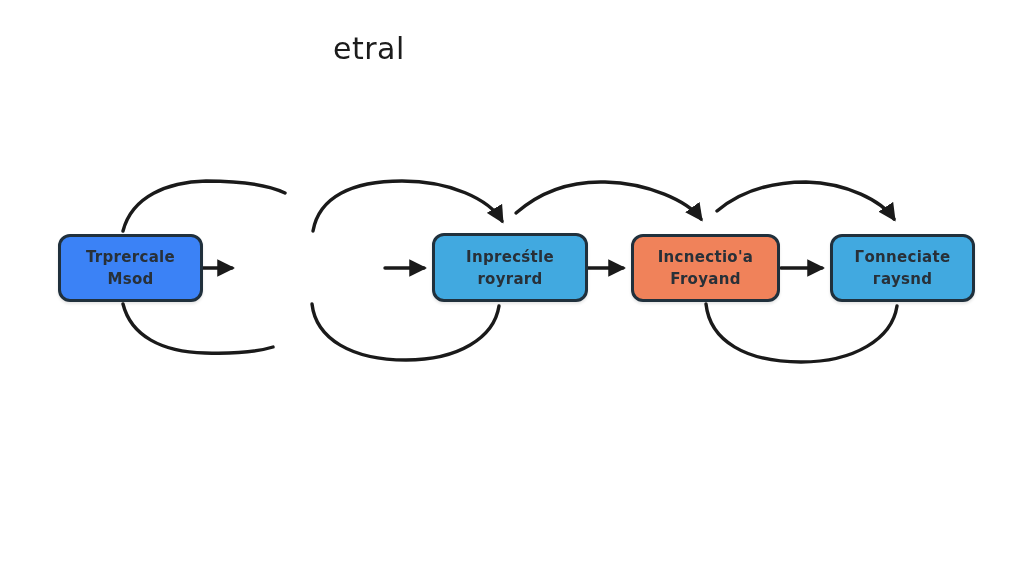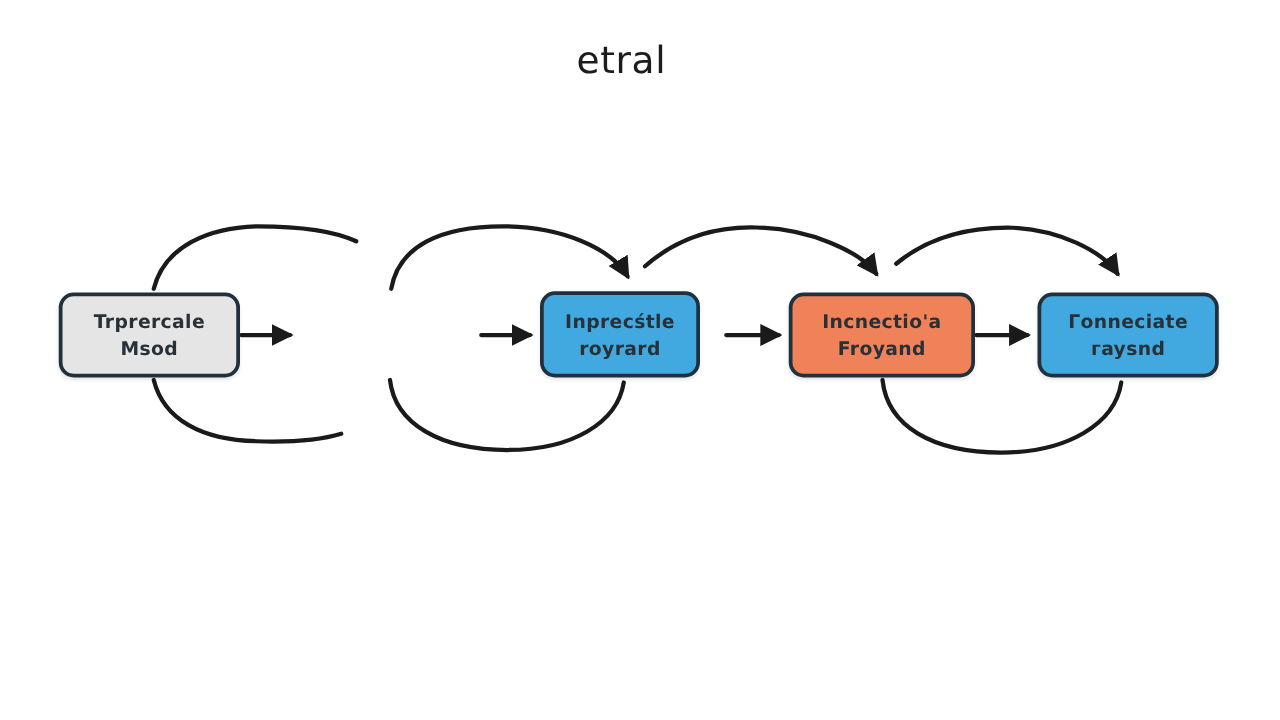--- a/index.html
+++ b/index.html
@@ -1,38 +1,38 @@
 <!DOCTYPE html>
 <html><head>
 <meta charset="utf-8">
 <style>
   html,body{margin:0;padding:0;background:#ffffff;}
   .canvas{
     position:relative;width:1024px;height:576px;background:#ffffff;
     font-family:"DejaVu Sans","Liberation Sans",sans-serif;overflow:hidden;
   }
   .title{
-    position:absolute;top:31px;left:333px;width:200px;text-align:right;
+    position:absolute;top:31px;left:333px;width:200px;text-align:left;
     font-size:30px;font-weight:500;color:#1c1c1c;letter-spacing:0.5px;
   }
   .connector-layer{position:absolute;top:0;left:0;width:1024px;height:576px;}
   .arc{fill:none;stroke:#1a1a1a;stroke-width:3.4;stroke-linecap:round;}
   .node{
     position:absolute;top:234px;height:68px;box-sizing:border-box;
     border:3px solid #20303c;border-radius:12px;
     display:flex;flex-direction:column;align-items:center;justify-content:center;
     box-shadow:0 2px 3px rgba(0,0,0,0.10);
   }
   .node .line{
     font-size:15px;line-height:22px;font-weight:600;color:#283038;
     letter-spacing:0.3px;text-align:center;
   }
   .n1{left:47px;width:145px;}
   .n2{left:240px;width:144px;}
-  .n3{left:432px;width:128px;top:233px;height:69px;}
+  .n3{left:432px;width:156px;top:233px;height:69px;}
   .n4{left:631px;width:149px;}
   .n5{left:830px;width:145px;}
 </style>
 </head>
 <body>
 
 <div class="canvas">
 
   <div class="title">etral</div>
 
@@ -51,21 +51,21 @@
     <path class="arc" d="M 123 304 C 131 336 162 352 205 353 C 236 354 260 351 273 347" stroke="#1a1a1a"></path>
     <path class="arc" d="M 312 304 C 316 339 352 360 406 360 C 458 360 494 338 499 306" stroke="#1a1a1a"></path>
     <path class="arc" d="M 706 304 C 710 341 746 362 801 362 C 854 362 892 339 897 306" stroke="#1a1a1a"></path>
 
     <path class="arc" marker-end="url(#ah)" d="M 193 268 L 232 268" stroke="#1a1a1a"></path>
     <path class="arc" marker-end="url(#ah)" d="M 385 268 L 424 268" stroke="#1a1a1a"></path>
     <path class="arc" marker-end="url(#ah)" d="M 581 268 L 623 268" stroke="#1a1a1a"></path>
     <path class="arc" marker-end="url(#ah)" d="M 781 268 L 822 268" stroke="#1a1a1a"></path>
   </svg>
 
-  <div class="node n1" style="background-color: #e5e5e5;">
+  <div class="node n1" style="background-color: #3b82f6; margin-left: 11px;">
     <span class="line">Trprercale</span>
     <span class="line">Msod</span>
   </div>
   <div class="node n3" style="background-color: rgb(65, 169, 224);">
     <span class="line">Inprecśtle</span>
     <span class="line">royrard</span>
   </div>
   <div class="node n4" style="background-color: rgb(240, 130, 90);">
     <span class="line">Incnectio'a</span>
     <span class="line">Froyand</span>

